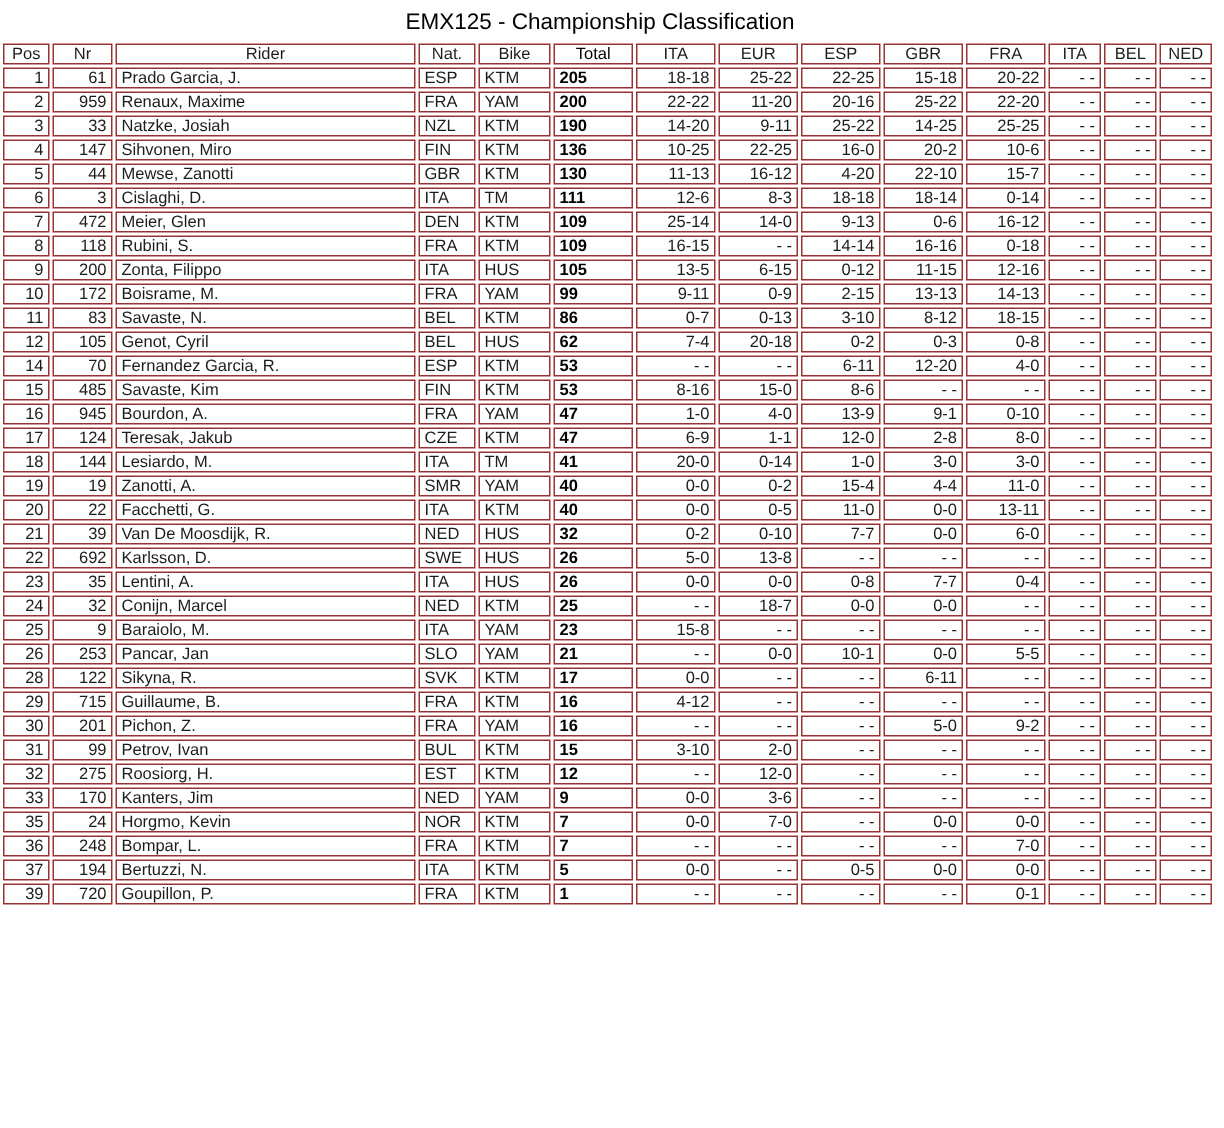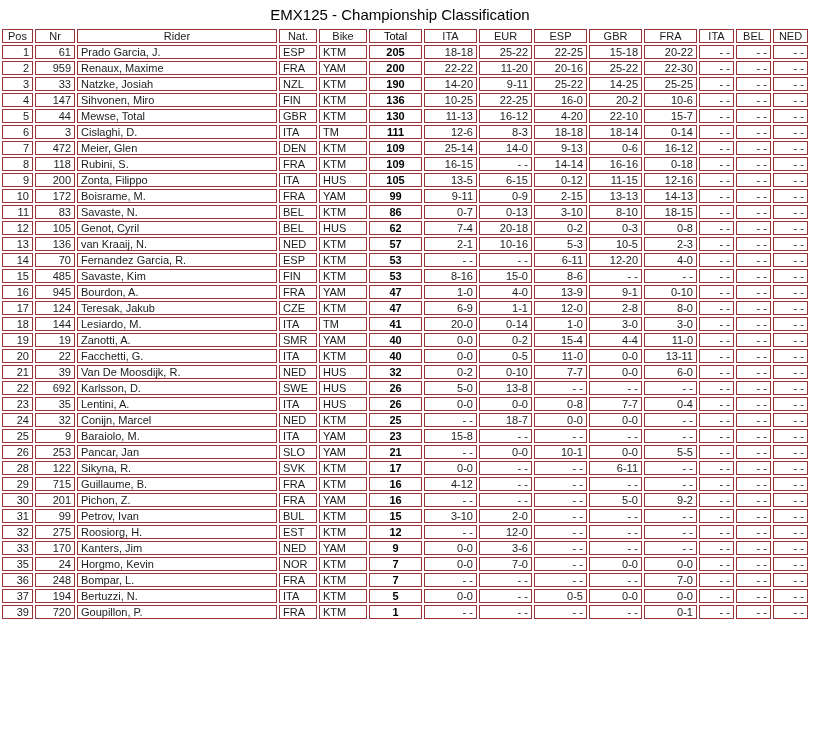--- a/index.html
+++ b/index.html
@@ -29,21 +29,21 @@
     overflow:hidden;
     background:#ffffff;
   }
   th{
     text-align:center;
     font-weight:normal;
   }
   th.total{font-weight:normal;color:#000;}
   td.num{text-align:right;}
   td.txt{text-align:left;}
-  td.total{text-align:center;font-weight:bold;color:#000;}
+  td.total{text-align:left;font-weight:bold;color:#000;}
 </style>
 </head>
 <body>
 
 <div class="title">EMX125 - Championship Classification</div>
 
 <table>
   <colgroup>
     <col style="width:31px">
       <col style="width:40px">
@@ -99,21 +99,21 @@
         <td class="num">2</td>
         <td class="num">959</td>
         <td class="txt">Renaux, Maxime</td>
         <td class="txt">FRA</td>
         <td class="txt">YAM</td>
         <td class="total">200</td>
         <td class="num">22-22</td>
         <td class="num">11-20</td>
         <td class="num">20-16</td>
         <td class="num">25-22</td>
-        <td class="num">22-30</td>
+        <td class="num">22-20</td>
         <td class="num">- -</td>
         <td class="num">- -</td>
         <td class="num">- -</td>
       </tr>
       <tr>
         <td class="num">3</td>
         <td class="num">33</td>
         <td class="txt">Natzke, Josiah</td>
         <td class="txt">NZL</td>
         <td class="txt">KTM</td>
@@ -139,21 +139,21 @@
         <td class="num">16-0</td>
         <td class="num">20-2</td>
         <td class="num">10-6</td>
         <td class="num">- -</td>
         <td class="num">- -</td>
         <td class="num">- -</td>
       </tr>
       <tr>
         <td class="num">5</td>
         <td class="num">44</td>
-        <td class="txt">Mewse, Total</td>
+        <td class="txt">Mewse, Zanotti</td>
         <td class="txt">GBR</td>
         <td class="txt">KTM</td>
         <td class="total">130</td>
         <td class="num">11-13</td>
         <td class="num">16-12</td>
         <td class="num">4-20</td>
         <td class="num">22-10</td>
         <td class="num">15-7</td>
         <td class="num">- -</td>
         <td class="num">- -</td>
@@ -242,21 +242,21 @@
       <tr>
         <td class="num">11</td>
         <td class="num">83</td>
         <td class="txt">Savaste, N.</td>
         <td class="txt">BEL</td>
         <td class="txt">KTM</td>
         <td class="total">86</td>
         <td class="num">0-7</td>
         <td class="num">0-13</td>
         <td class="num">3-10</td>
-        <td class="num">8-10</td>
+        <td class="num">8-12</td>
         <td class="num">18-15</td>
         <td class="num">- -</td>
         <td class="num">- -</td>
         <td class="num">- -</td>
       </tr>
       <tr>
         <td class="num">12</td>
         <td class="num">105</td>
         <td class="txt">Genot, Cyril</td>
         <td class="txt">BEL</td>
@@ -265,36 +265,20 @@
         <td class="num">7-4</td>
         <td class="num">20-18</td>
         <td class="num">0-2</td>
         <td class="num">0-3</td>
         <td class="num">0-8</td>
         <td class="num">- -</td>
         <td class="num">- -</td>
         <td class="num">- -</td>
       </tr>
       <tr>
-        <td class="num">13</td>
-        <td class="num">136</td>
-        <td class="txt">van Kraaij, N.</td>
-        <td class="txt">NED</td>
-        <td class="txt">KTM</td>
-        <td class="total">57</td>
-        <td class="num">2-1</td>
-        <td class="num">10-16</td>
-        <td class="num">5-3</td>
-        <td class="num">10-5</td>
-        <td class="num">2-3</td>
-        <td class="num">- -</td>
-        <td class="num">- -</td>
-        <td class="num">- -</td>
-      </tr>
-      <tr>
         <td class="num">14</td>
         <td class="num">70</td>
         <td class="txt">Fernandez Garcia, R.</td>
         <td class="txt">ESP</td>
         <td class="txt">KTM</td>
         <td class="total">53</td>
         <td class="num">- -</td>
         <td class="num">- -</td>
         <td class="num">6-11</td>
         <td class="num">12-20</td>

